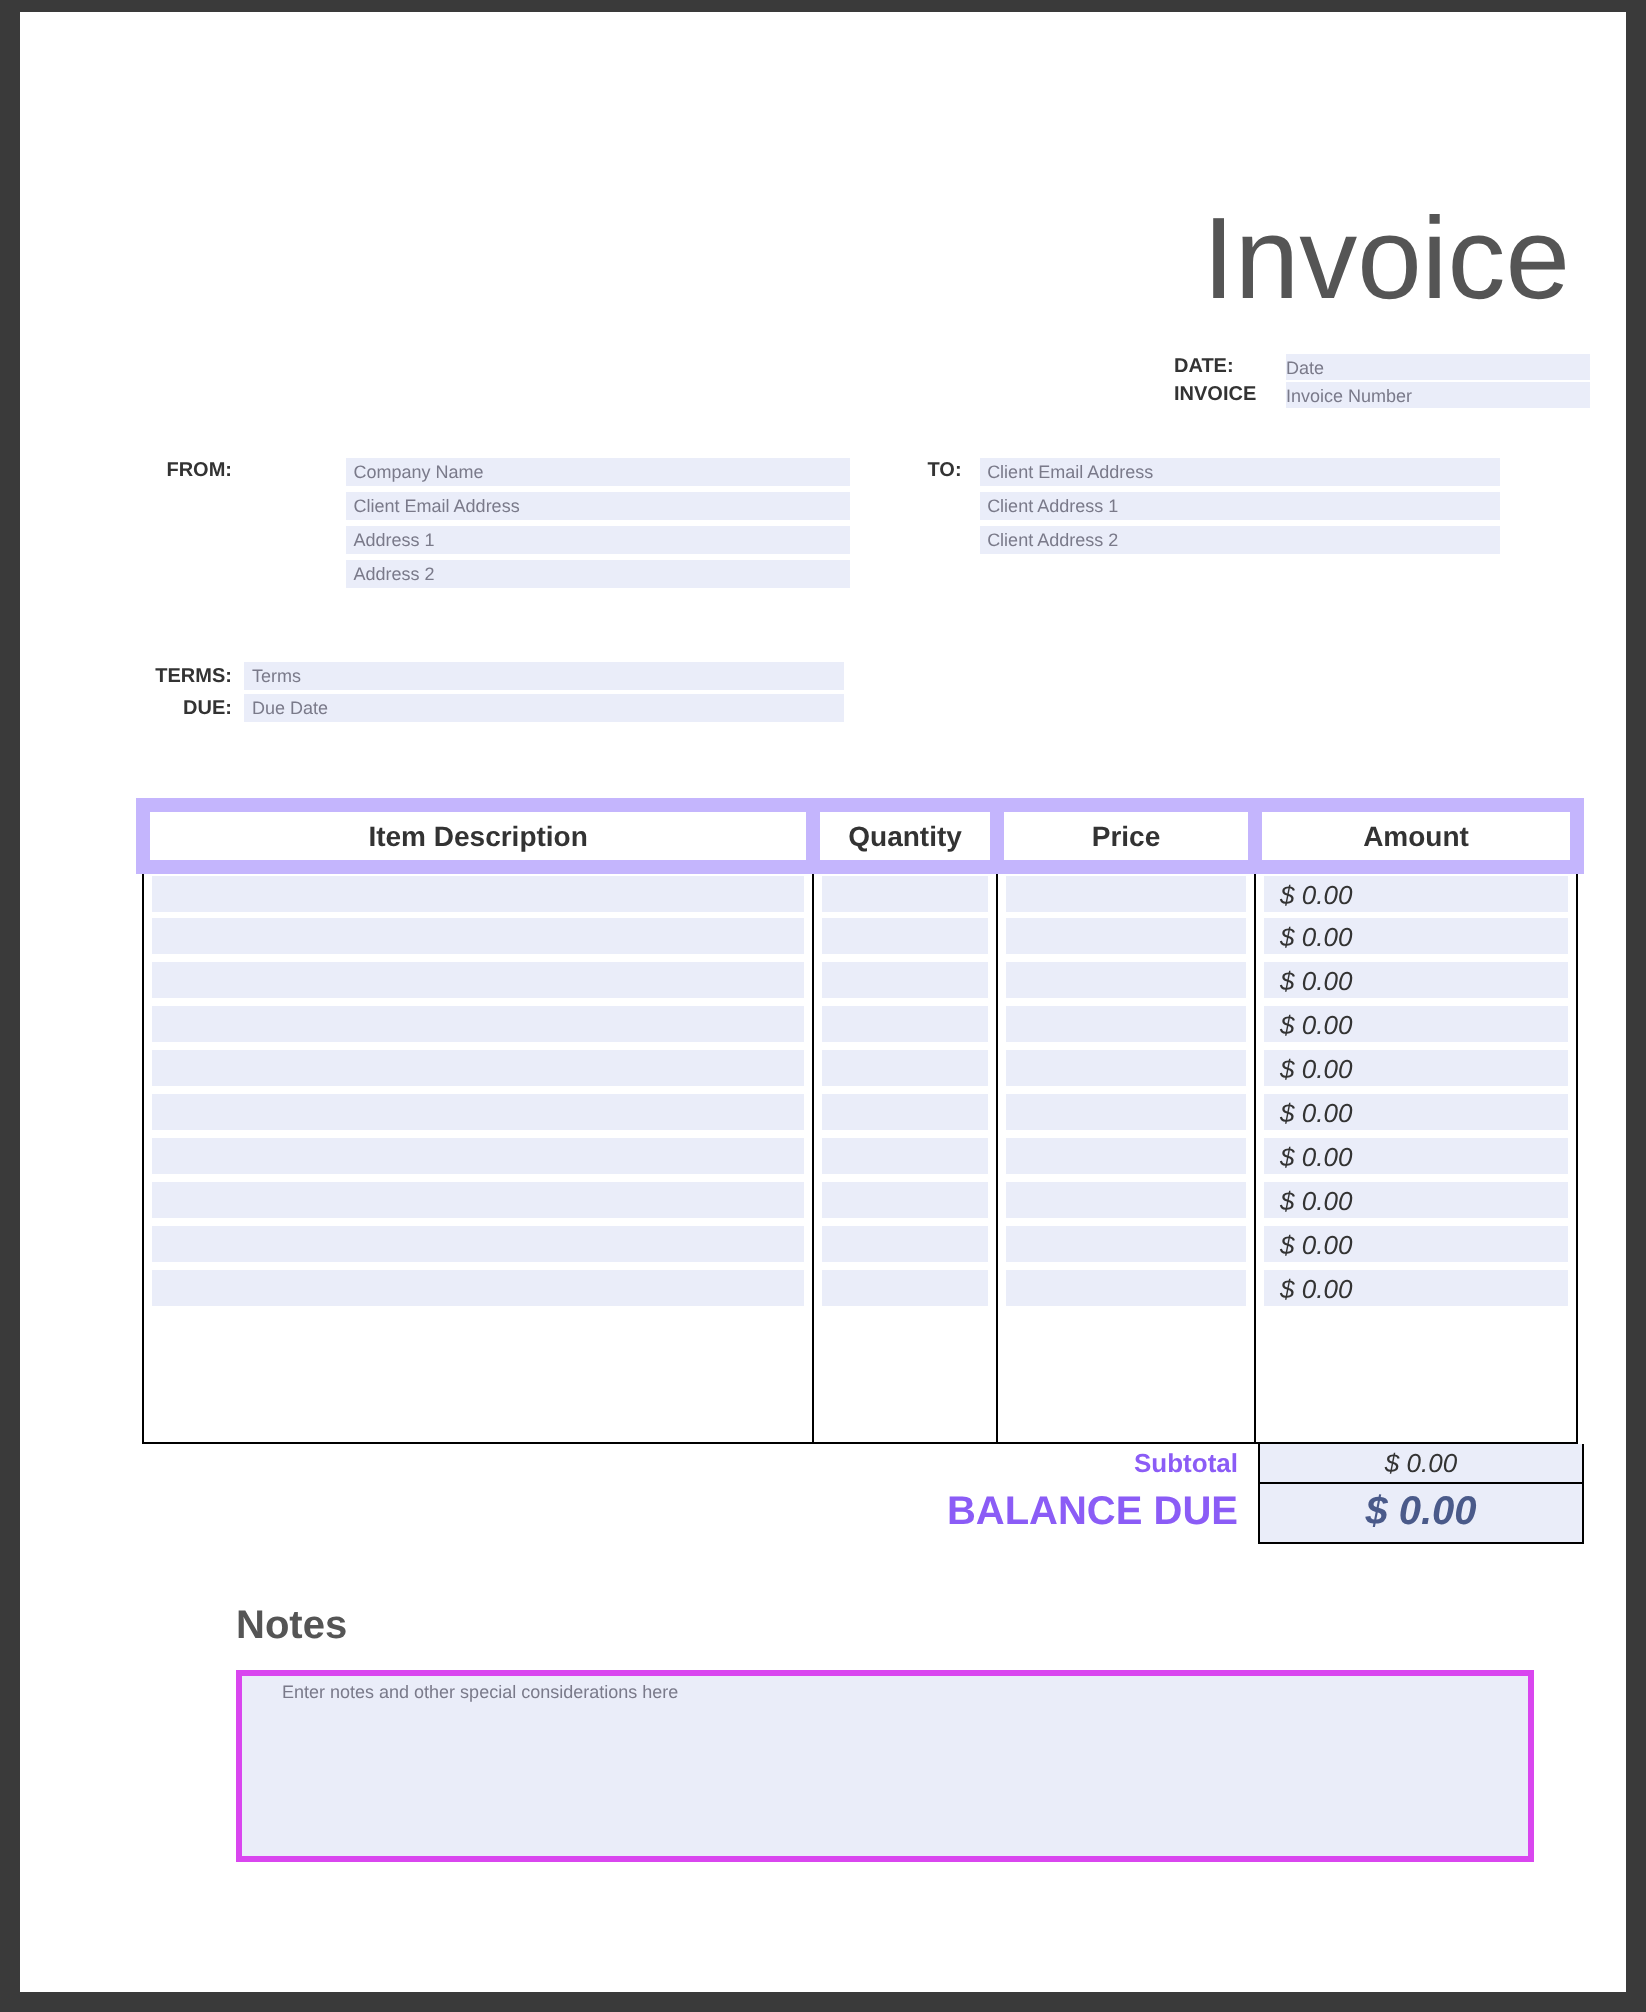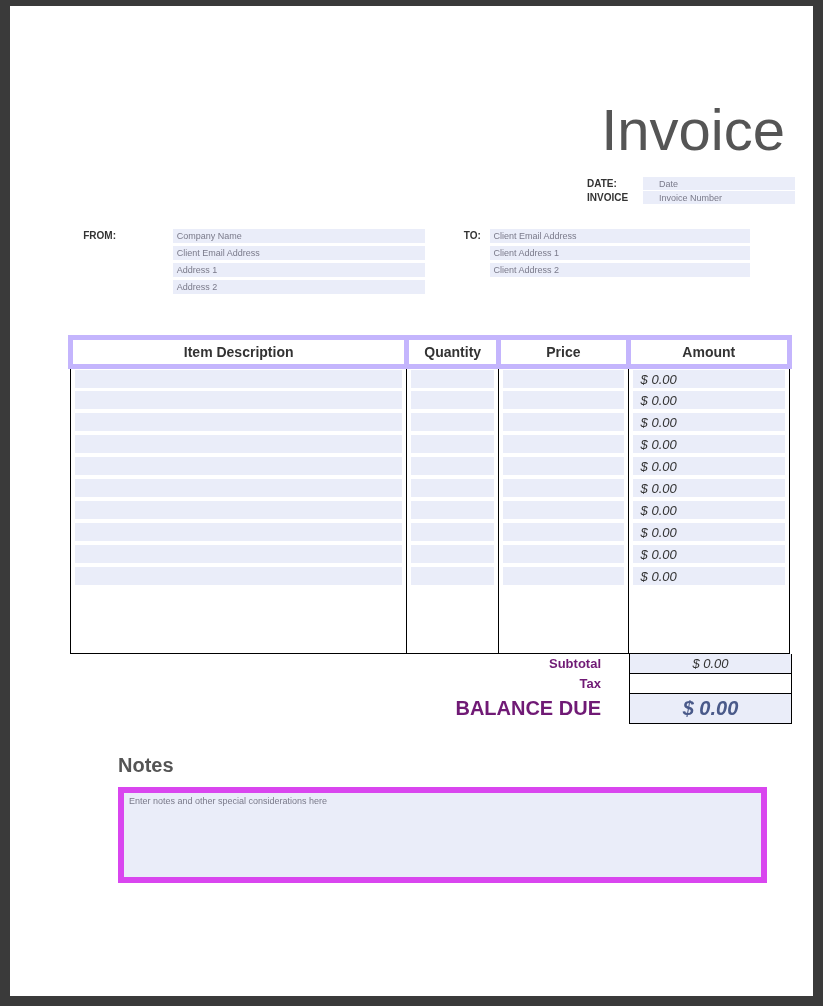--- a/index.html
+++ b/index.html
@@ -30,21 +30,21 @@
   .meta-block {
     width: 210px;
     float: right;
     margin-right: 0px;
   }
   .meta-row { display: flex; align-items: center; margin-bottom: 1px; }
   .meta-label { font-weight: bold; font-size: 10px; width: 58px; text-align: left; padding-left: 2px;}
   .meta-input {
     flex: 1;
     background: #eaedf9;
-    padding: 1px 16px;
+    padding: 1px 0;
     font-size: 9px;
     color: #7a7a8a;
     height: 13px;
     line-height: 13px;
   }
   .clearfix::after { content: ""; display: table; clear: both; }
 
   .addr-section { margin-top: 24px; }
   .addr-col { display: inline-block; vertical-align: top; }
   .addr-col.from { width: 360px; margin-left: 48px; }
@@ -68,21 +68,21 @@
   .terms-label { font-weight:bold; font-size:10px; width:46px; text-align:right; padding-right:6px; }
   .terms-input { width:300px; background:#eaedf9; padding:2px 4px; font-size:9px; color:#7a7a8a; height:14px; }
 
   table.items {
     border-collapse: collapse;
     width: 724px;
     margin: 38px 0 0 40px;
     border: 1.5px solid #000;
   }
   table.items th {
-    border: 5px solid #c4b5fd;
+    border: 7px solid #c4b5fd;
     padding: 4px 6px;
     font-size: 14px;
     font-weight: bold;
     color: #333;
     background: #fff;
     height: 26px;
   }
   table.items td {
     border-left: 1px solid #000;
     border-right: 1px solid #000;
@@ -101,45 +101,45 @@
   .col-qty { width: 92px; }
   .col-price { width: 130px; }
   .col-amt { width: 162px; }
 
   .totals {
     width: 724px;
     margin: 0 0 0 40px;
     border-collapse: collapse;
   }
   .totals td { height: 20px; }
-  .totals .lbl { text-align: right; padding-right: 28px; font-size: 13px; font-weight: bold; color:#701a75; }
+  .totals .lbl { text-align: right; padding-right: 10px; font-size: 13px; font-weight: bold; color:#8b5cf6; }
   .totals .val {
     width: 162px;
     border-left:1px solid #000;
     border-right:1px solid #000;
     border-bottom:1px solid #000;
     text-align:center;
     font-size:13px;
   }
   .totals .val.stripe { background:#eaedf9; }
   .balance-row .lbl { font-size: 20px; font-weight: bold; }
   .balance-row .val { font-size: 20px; font-weight: bold; color:#4a5a8a; height:30px; }
 
   .notes-title {
     font-size: 20px;
     font-weight: bold;
     color: #555;
     margin: 30px 0 10px 90px;
   }
   .notes-box {
     margin: 0 28px 0 90px;
-    border: 6px solid #d946ef;
+    border: 3px solid #d946ef;
     background: #eaedf9;
     height: 96px;
-    padding: 3px 5px;
+    padding: 3px 20px;
     font-size: 9px;
     color: #7a7a8a;
   }
 </style>
 </head>
 <body>
 
 <div class="page">
 
   <div class="title">Invoice</div>
@@ -169,20 +169,30 @@
     <div class="addr-col to">
       <span class="addr-label">TO:</span>
       <div class="addr-fields">
         <div class="addr-field">Client Email Address</div>
         <div class="addr-field">Client Address 1</div>
         <div class="addr-field">Client Address 2</div>
       </div>
     </div>
   </div>
 
+  <div class="terms-section">
+    <div class="terms-row">
+      <div class="terms-label">TERMS:</div>
+      <div class="terms-input">Terms</div>
+    </div>
+    <div class="terms-row">
+      <div class="terms-label">DUE:</div>
+      <div class="terms-input">Due Date</div>
+    </div>
+  </div>
 
   <table class="items">
     <thead>
       <tr>
         <th class="col-desc">Item Description</th>
         <th class="col-qty">Quantity</th>
         <th class="col-price">Price</th>
         <th class="col-amt">Amount</th>
       </tr>
     </thead>
@@ -371,24 +381,20 @@
         </tr>
       </tbody>
   </table>
 
   <table class="totals">
     <tbody>
         <tr>
       <td class="lbl">Subtotal</td>
       <td class="val stripe">$ 0.00</td>
     </tr>
-    <tr>
-      <td class="lbl">Tax</td>
-      <td class="val"></td>
-    </tr>
     <tr class="balance-row">
       <td class="lbl">BALANCE DUE</td>
       <td class="val stripe">$ 0.00</td>
     </tr>
   </tbody>
     </table>
 
   <div class="notes-title">Notes</div>
   <div class="notes-box">Enter notes and other special considerations here</div>
 

